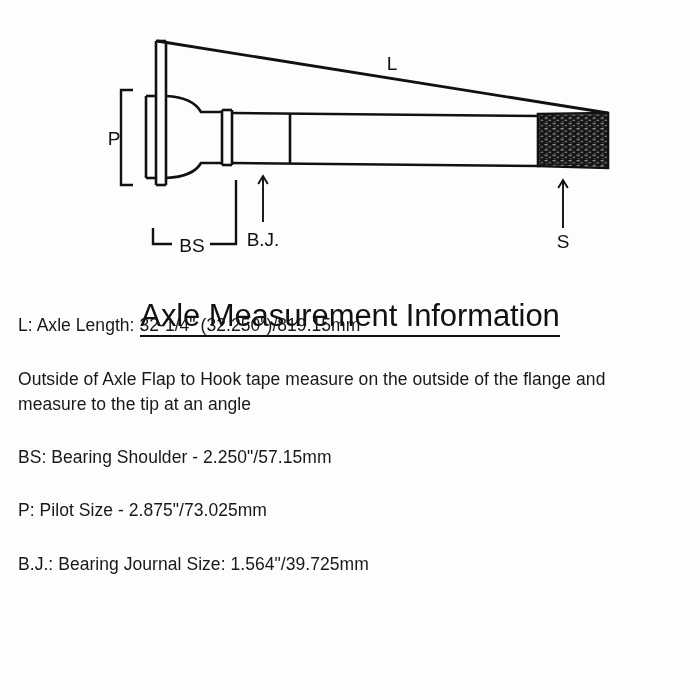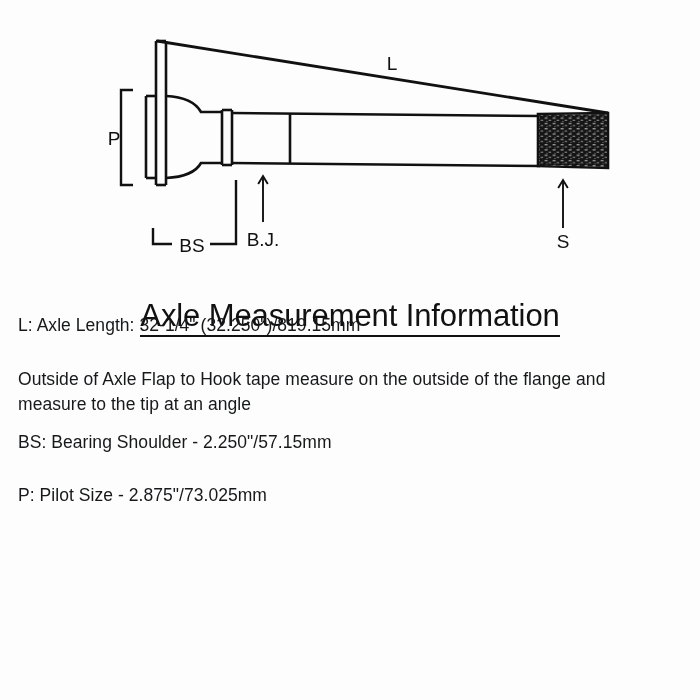--- a/index.html
+++ b/index.html
@@ -66,21 +66,21 @@
     width: 664px;
   }
   .spec-line {
     font-size: 17.5px;
     line-height: 1.42;
     color: #17181a;
     margin: 0 0 29px 0;
     letter-spacing: 0.05px;
   }
   .spec-line.paragraph {
-    margin-bottom: 13px;
+    margin-bottom: 28px;
     max-width: 656px;
   }
   .spec-line:last-child { margin-bottom: 0; }
 </style>
 </head>
 <body>
 
 <div id="page">
 
   <div id="drawing-area">
@@ -157,15 +157,16 @@
 
   <div id="title-block">
     <h1 id="page-title">Axle Measurement Information</h1>
   </div>
 
   <div id="spec-list">
     <p class="spec-line">L:  Axle Length:  32-1/4" (32.250")/819.15mm</p>
     <p class="spec-line paragraph">Outside of Axle Flap to Hook tape measure on the outside of the flange and measure to the tip at an angle</p>
     <p class="spec-line">BS:  Bearing Shoulder - 2.250"/57.15mm</p>
     <p class="spec-line">P:  Pilot Size - 2.875"/73.025mm</p>
+    <p class="spec-line">B.J.:  Bearing Journal Size:  1.564"/39.725mm</p>
   </div>
 
 </div>
 
 </body></html>

